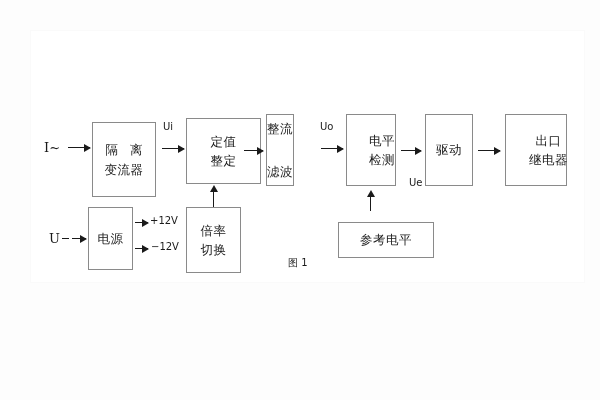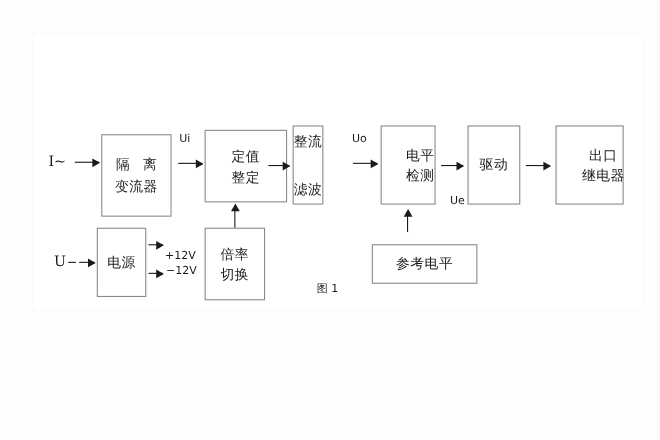--- a/index.html
+++ b/index.html
@@ -155,21 +155,21 @@
 
   <div class="lbl serif" style="left:49px; top:232px; font-size:13px;">U</div>
   <div class="dash" style="left:62px; top:238px; width:7px;"></div>
   <div class="arrow-r" style="left:72px; top:238px; width:14px;"></div>
 
   <div class="box" style="left:88px; top:207px; width:45px; height:63px;">
     <span class="ln">电源</span>
   </div>
 
   <div class="arrow-r" style="left:135px; top:222px; width:13px;"></div>
-  <div class="lbl" style="left:150px; top:216px;margin-top:12px;">+12V</div>
+  <div class="lbl" style="left:150px; top:216px;">+12V</div>
 
   <div class="arrow-r" style="left:135px; top:248px; width:13px;"></div>
   <div class="lbl" style="left:151px; top:242px;">−12V</div>
 
   <div class="box" style="left:186px; top:207px; width:55px; height:66px;">
     <span class="ln">倍率</span>
     <span class="ln">切换</span>
   </div>
 
   <div class="arrow-u" style="left:213px; top:191px; height:16px;"></div>

